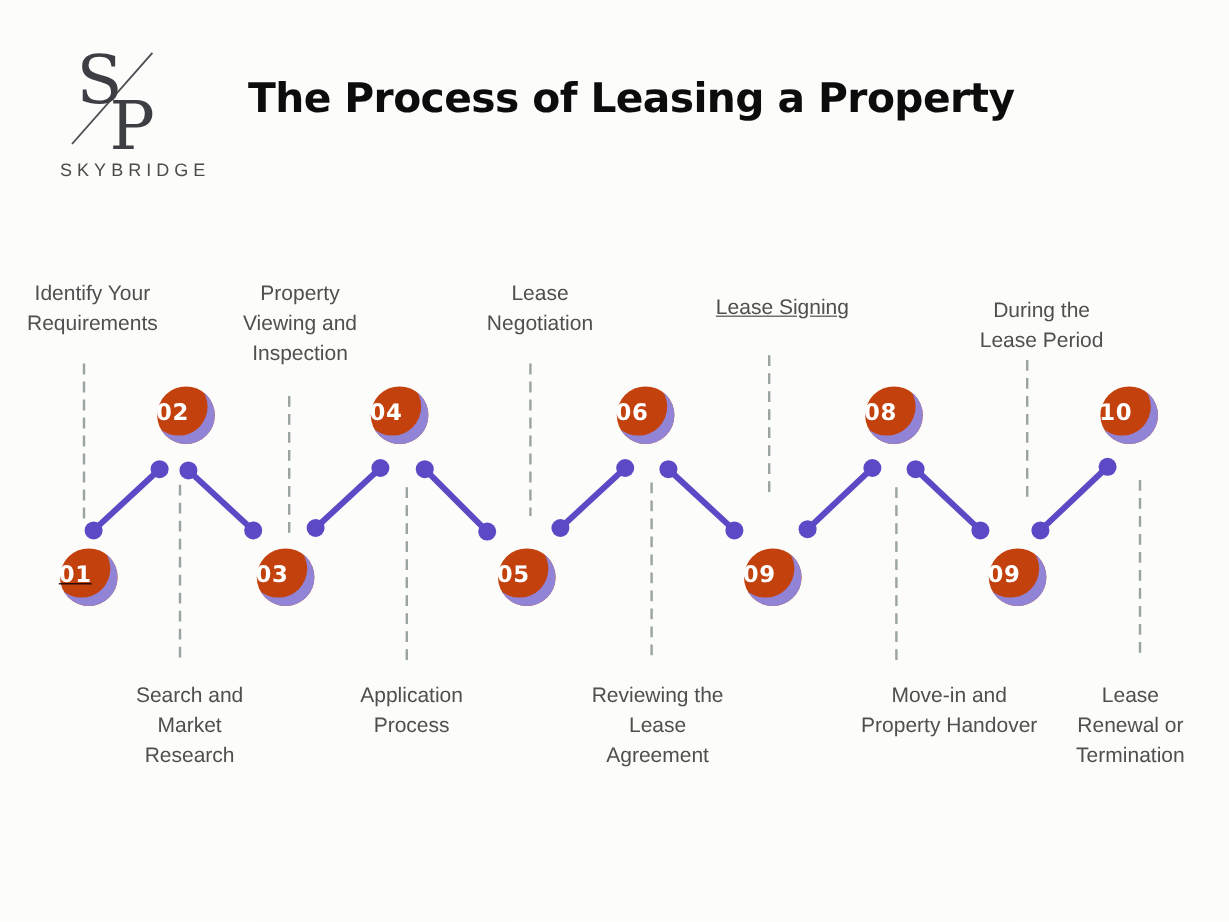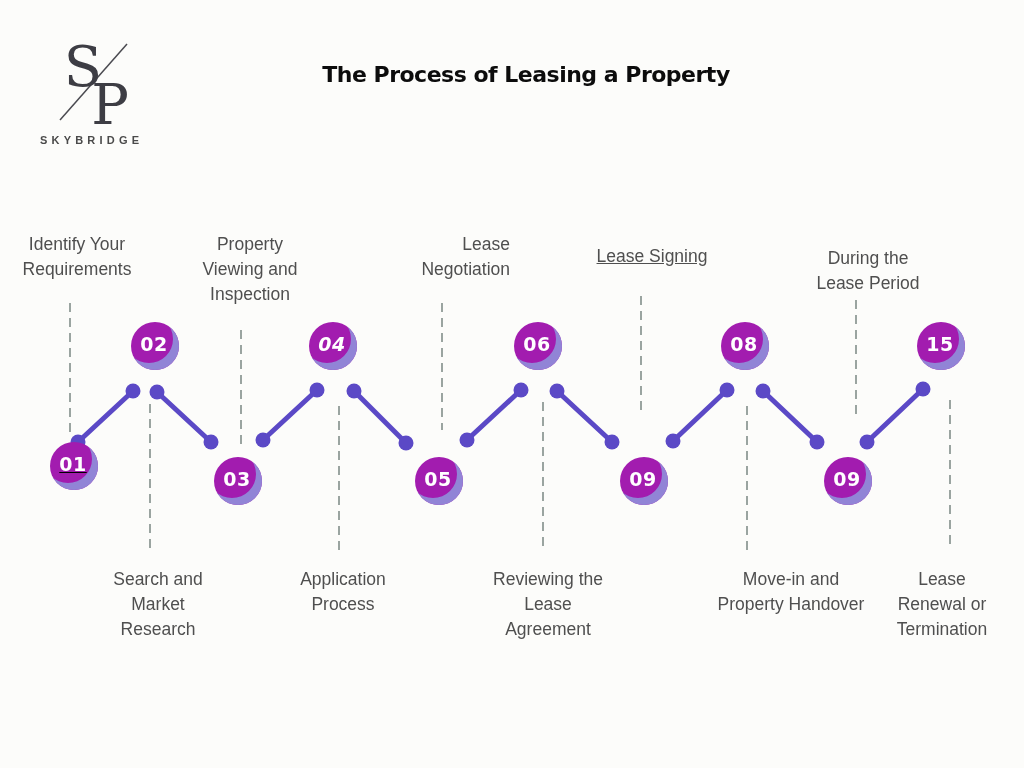--- a/index.html
+++ b/index.html
@@ -4,34 +4,34 @@
 <style>
   html,body{margin:0;padding:0;}
   .canvas{
     position:relative;width:1024px;height:768px;background:#fcfcfa;
     overflow:hidden;font-family:"Liberation Sans",sans-serif;
   }
   
   .logo{position:absolute;left:30px;top:28px;width:160px;height:125px;}
   .logo svg{position:absolute;left:0;top:0;}
   .brand{
-    position:absolute;left:10px;top:106px;font-size:11px;font-weight:bold;
+    position:absolute;left:20px;top:106px;font-size:15px;font-weight:normal;
     letter-spacing:4.2px;color:#4a4a4a;white-space:nowrap;
   }
   .page-title{
     position:absolute;left:162px;top:62px;width:728px;text-align:center;
-    font-family:"DejaVu Sans",sans-serif;font-weight:bold;font-size:22px;
+    font-family:"DejaVu Sans",sans-serif;font-weight:bold;font-size:34px;
     letter-spacing:-0.5px;color:#0c0c0c;
   }
   
   .diagram-svg{position:absolute;left:0;top:0;z-index:1;}
   .node{
     position:absolute;width:48px;height:48px;border-radius:50%;
-    background:#a21caf;box-shadow:inset -6px -7px 0 0 #9184d6;
-    display:flex;align-items:center;justify-content:center;z-index:3;
+    background:#c2410c;box-shadow:inset -6px -7px 0 0 #9184d6;
+    display:flex;align-items:center;justify-content:flex-start;z-index:3;
   }
   .node span{
     font-family:"DejaVu Sans",sans-serif;font-weight:bold;font-size:19px;
     color:#ffffff;letter-spacing:0.5px;transform:translate(-1px,-2px);
   }
   .step-label{
     position:absolute;text-align:center;font-size:17.5px;line-height:25px;
     color:#4f4f4f;z-index:2;
   }
 </style>
@@ -88,54 +88,54 @@
       <circle cx="727" cy="390" r="7.5" stroke="none"></circle>
       <line x1="763" y1="391" x2="817" y2="442"></line>
       <circle cx="763" cy="391" r="7.5" stroke="none"></circle>
       <circle cx="817" cy="442" r="7.5" stroke="none"></circle>
       <line x1="867" y1="442" x2="923" y2="389"></line>
       <circle cx="867" cy="442" r="7.5" stroke="none"></circle>
       <circle cx="923" cy="389" r="7.5" stroke="none"></circle>
     </g>
   </svg>
 
-  <div class="node" style="left:50px;top:442px;text-decoration:underline;">
+  <div class="node" style="left:50px;top:457px;text-decoration:underline;">
       <span>01</span>
     </div>
   <div class="node" style="left:131px;top:322px;">
       <span>02</span>
     </div>
   <div class="node" style="left:214px;top:457px;">
       <span>03</span>
     </div>
-  <div class="node" style="left:309px;top:322px;font-style:italic;">
+  <div class="node" style="left:309px;top:322px;">
       <span>04</span>
     </div>
   <div class="node" style="left:415px;top:457px;">
       <span>05</span>
     </div>
   <div class="node" style="left:514px;top:322px;">
       <span>06</span>
     </div>
   <div class="node" style="left:620px;top:457px;">
       <span>09</span>
     </div>
   <div class="node" style="left:721px;top:322px;">
       <span>08</span>
     </div>
   <div class="node" style="left:824px;top:457px;">
       <span>09</span>
     </div>
   <div class="node" style="left:917px;top:322px;">
-      <span>15</span>
+      <span>10</span>
     </div>
 
   <div class="step-label" style="left:7px;top:232px;width:140px;">Identify Your Requirements</div>
   <div class="step-label" style="left:195px;top:232px;width:110px;">Property Viewing and Inspection</div>
-  <div class="step-label" style="left:390px;top:232px;width:120px;text-align:right;">Lease Negotiation</div>
+  <div class="step-label" style="left:390px;top:232px;width:120px;">Lease Negotiation</div>
   <div class="step-label" style="left:572px;top:244px;width:160px;text-decoration:underline;">Lease Signing</div>
   <div class="step-label" style="left:813px;top:232px;width:110px;margin-top:14px;">During the Lease Period</div>
 
   <div class="step-label" style="left:98px;top:567px;width:120px;">Search and Market Research</div>
   <div class="step-label" style="left:288px;top:567px;width:110px;">Application Process</div>
   <div class="step-label" style="left:488px;top:567px;width:120px;">Reviewing the Lease Agreement</div>
   <div class="step-label" style="left:692px;top:567px;width:150px;margin-left:24px;">Move-in and Property Handover</div>
   <div class="step-label" style="left:883px;top:567px;width:118px;">Lease Renewal or Termination</div>
 
 </div>

